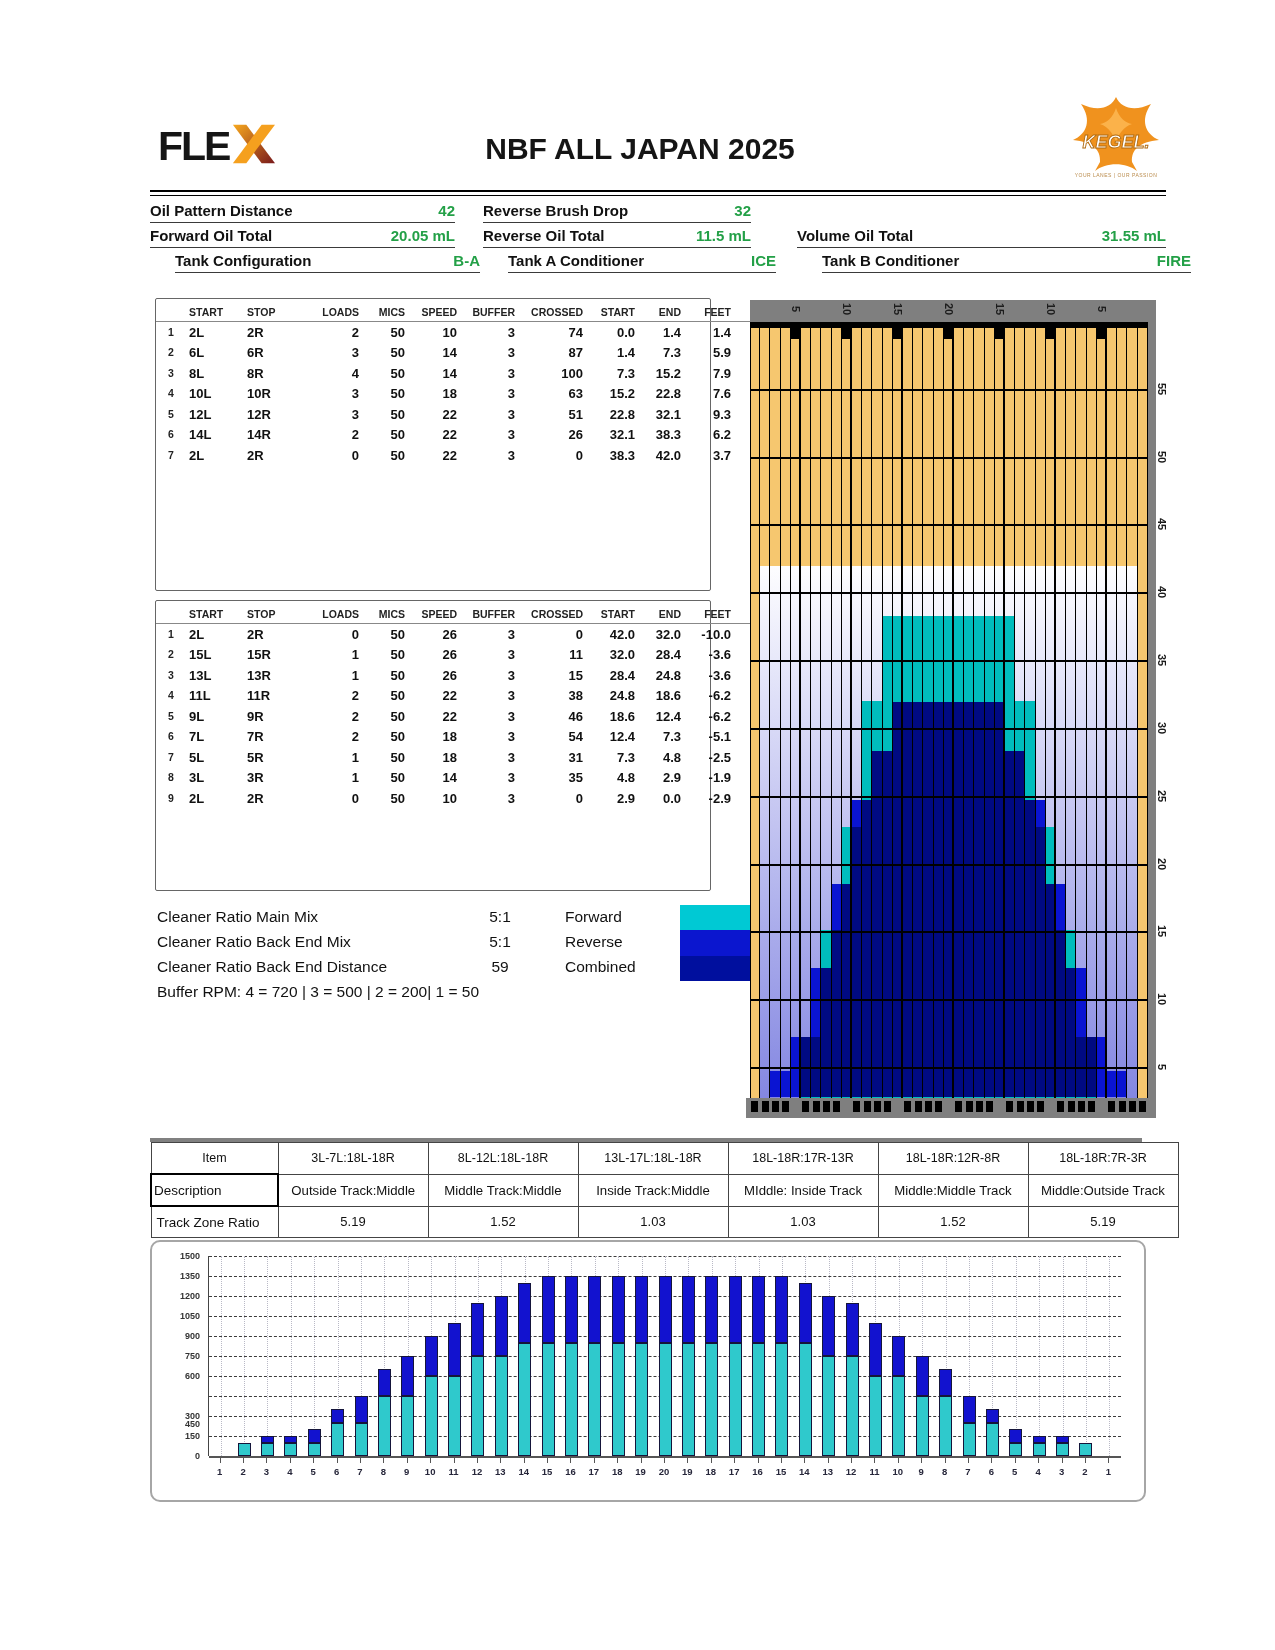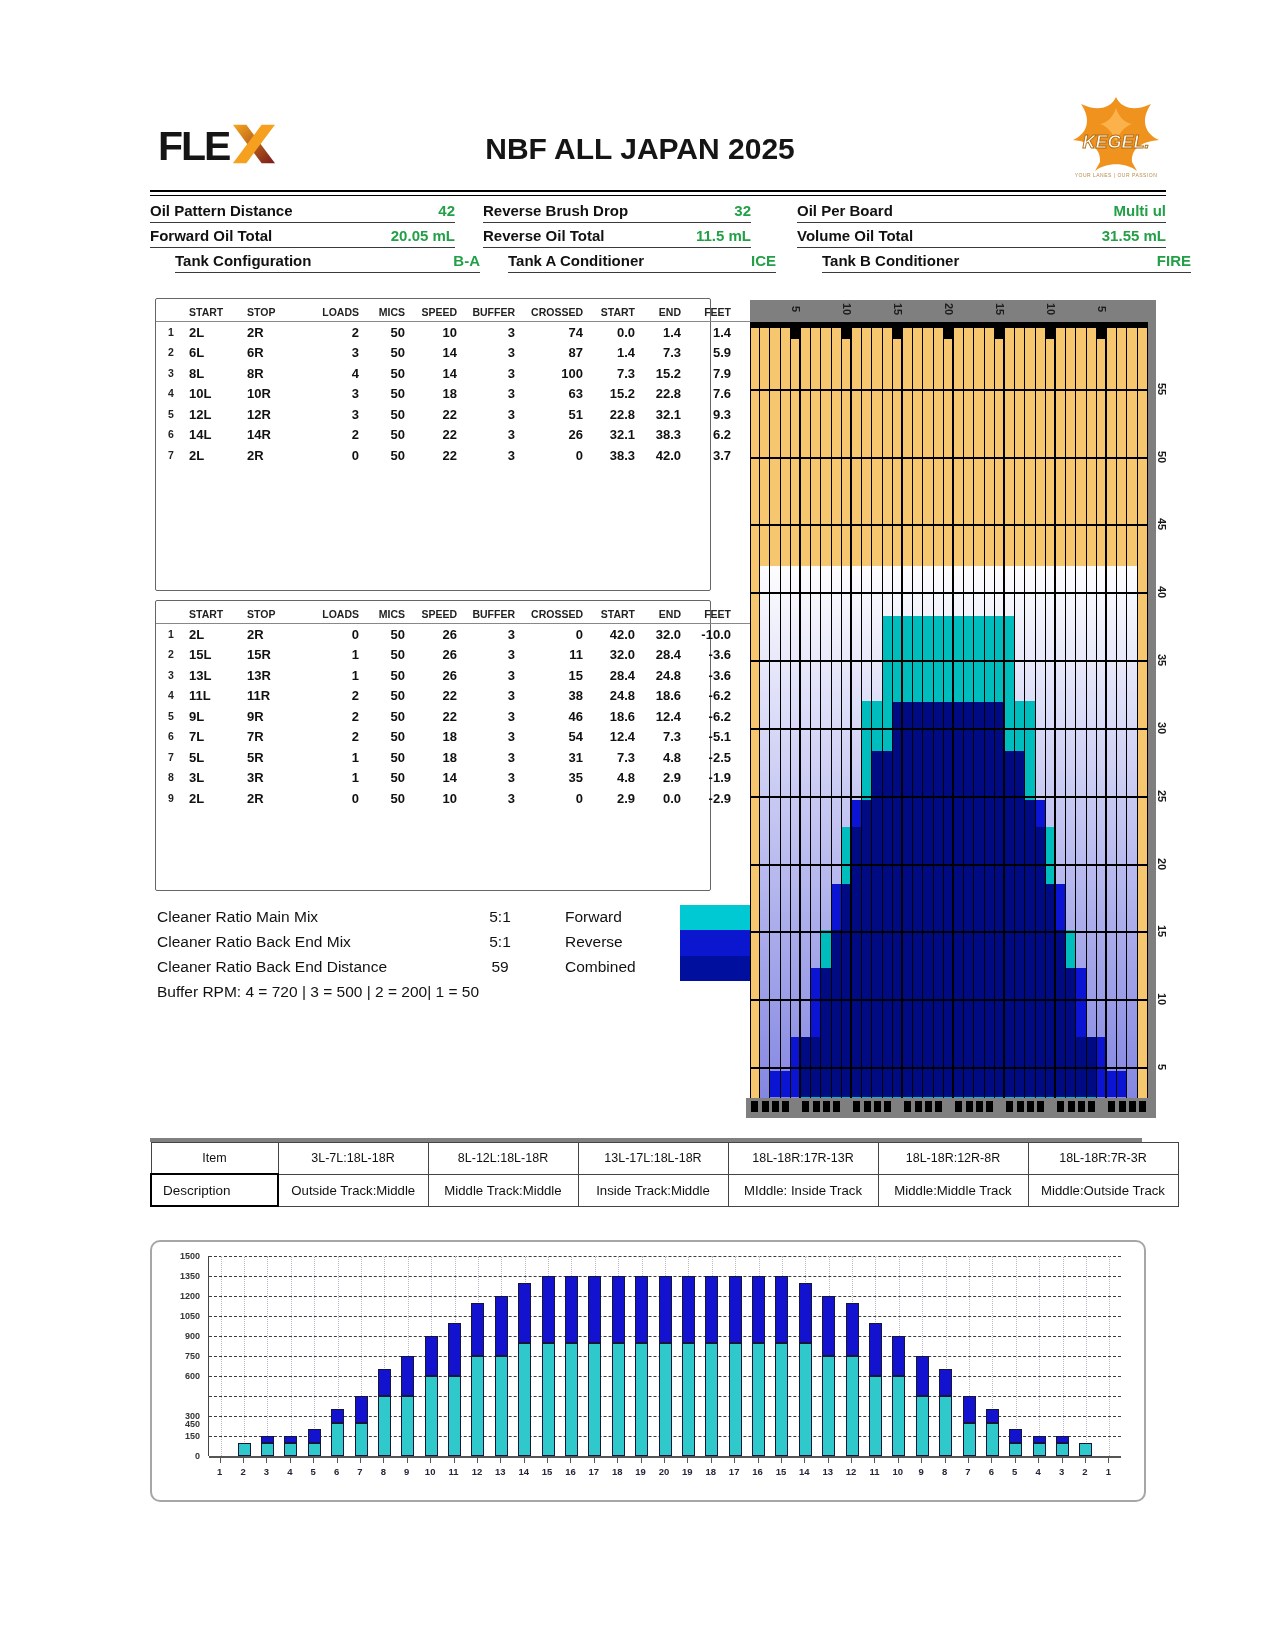--- a/index.html
+++ b/index.html
@@ -44,21 +44,21 @@
   .lane-frame{background:#7f7f7f;}
   .lane-col{position:absolute;top:22px;height:776px;border-right:1px solid #000;box-sizing:border-box;}
   .lane-grid{position:absolute;background:#000;height:2px;}
   .lane-hdr-lbl,.lane-dist-lbl{position:absolute;font-size:11px;font-weight:bold;color:#1a1a1a;transform:rotate(90deg);white-space:nowrap;}
 
   
   .tz-wrap{left:150px;top:1138px;width:992px;border-top:4px solid #808080;}
   .tz-wrap table{border-collapse:collapse;width:992px;table-layout:fixed;}
   .tz-wrap td{border:1px solid #444;text-align:center;font-size:13px;color:#111;height:30px;padding:0 2px;overflow:hidden;white-space:nowrap;}
   .tz-wrap tr.r0 td{font-size:12.5px;}
-  .tz-wrap td.desc-key{border:2.5px solid #000;text-align:left;padding-left:11px;font-size:13.5px;}
+  .tz-wrap td.desc-key{border:2.5px solid #000;text-align:left;padding-left:2px;font-size:13.5px;}
   .tz-wrap td.key{text-align:left;padding-left:5px;font-size:13.5px;}
 
   
   .chart-box{left:150px;top:1240px;width:992px;height:258px;border:2px solid #a6a6a6;border-radius:10px;background:#fff;}
   .plot{left:56px;top:14px;width:912px;height:200px;border-left:1.5px solid #444;}
   .gline{position:absolute;width:100%;border-top:1.5px dashed #3c3c3c;height:0;}
   .gline0{position:absolute;width:100%;border-top:2px solid #555;height:0;}
   .vline{position:absolute;border-left:1px dotted #b9b9c6;width:0;top:0;height:200px;}
   .ylab{position:absolute;width:42px;text-align:right;font-size:9px;font-weight:bold;color:#333;}
   .bar{position:absolute;box-sizing:border-box;border:1px solid #15153a;}
@@ -101,24 +101,20 @@
   <div class="abs rule2" style="left:150px;top:195px;width:1016px;"></div>
 
   <div class="abs info-row" style="top:198px;">
     <div class="info-cell ic1">
         <span class="lbl">Oil Pattern Distance</span>
         <span class="val">42</span>
       </div>
     <div class="info-cell ic2">
         <span class="lbl">Reverse Brush Drop</span>
         <span class="val">32</span>
-      </div>
-    <div class="info-cell ic3">
-        <span class="lbl">Oil Per Board</span>
-        <span class="val">Multi ul</span>
       </div>
   </div>
   <div class="abs info-row" style="top:223px;">
     <div class="info-cell ic1">
         <span class="lbl">Forward Oil Total</span>
         <span class="val">20.05 mL</span>
       </div>
     <div class="info-cell ic2">
         <span class="lbl">Reverse Oil Total</span>
         <span class="val">11.5 mL</span>
@@ -555,20 +551,29 @@
             <td style="width: 145px;">18L-18R:7R-3R</td>
           </tr>
           <tr class="r1">
             <td class="desc-key" style="width: 122px;">Description</td>
             <td style="width: 145px; font-size: 13.2px;">Outside Track:Middle</td>
             <td style="width: 145px; font-size: 13.2px;">Middle Track:Middle</td>
             <td style="width: 145px; font-size: 13.2px;">Inside Track:Middle</td>
             <td style="width: 145px; font-size: 13.2px;">MIddle: Inside Track</td>
             <td style="width: 145px; font-size: 13.2px;">Middle:Middle Track</td>
             <td style="width: 145px; font-size: 13.2px;">Middle:Outside Track</td>
+          </tr>
+          <tr class="r2">
+            <td class="key" style="width: 122px;">Track Zone Ratio</td>
+            <td style="width: 145px;">5.19</td>
+            <td style="width: 145px;">1.52</td>
+            <td style="width: 145px;">1.03</td>
+            <td style="width: 145px;">1.03</td>
+            <td style="width: 145px;">1.52</td>
+            <td style="width: 145px;">5.19</td>
           </tr>
         </tbody>
       </table>
   </div>
 
   <div class="abs chart-box">
     <div class="abs plot" id="chart-plot">
         <div class="gline0" style="top: 200px;"></div>
         <div class="gline" style="top: 180px;"></div>
         <div class="gline" style="top: 160px;"></div>

